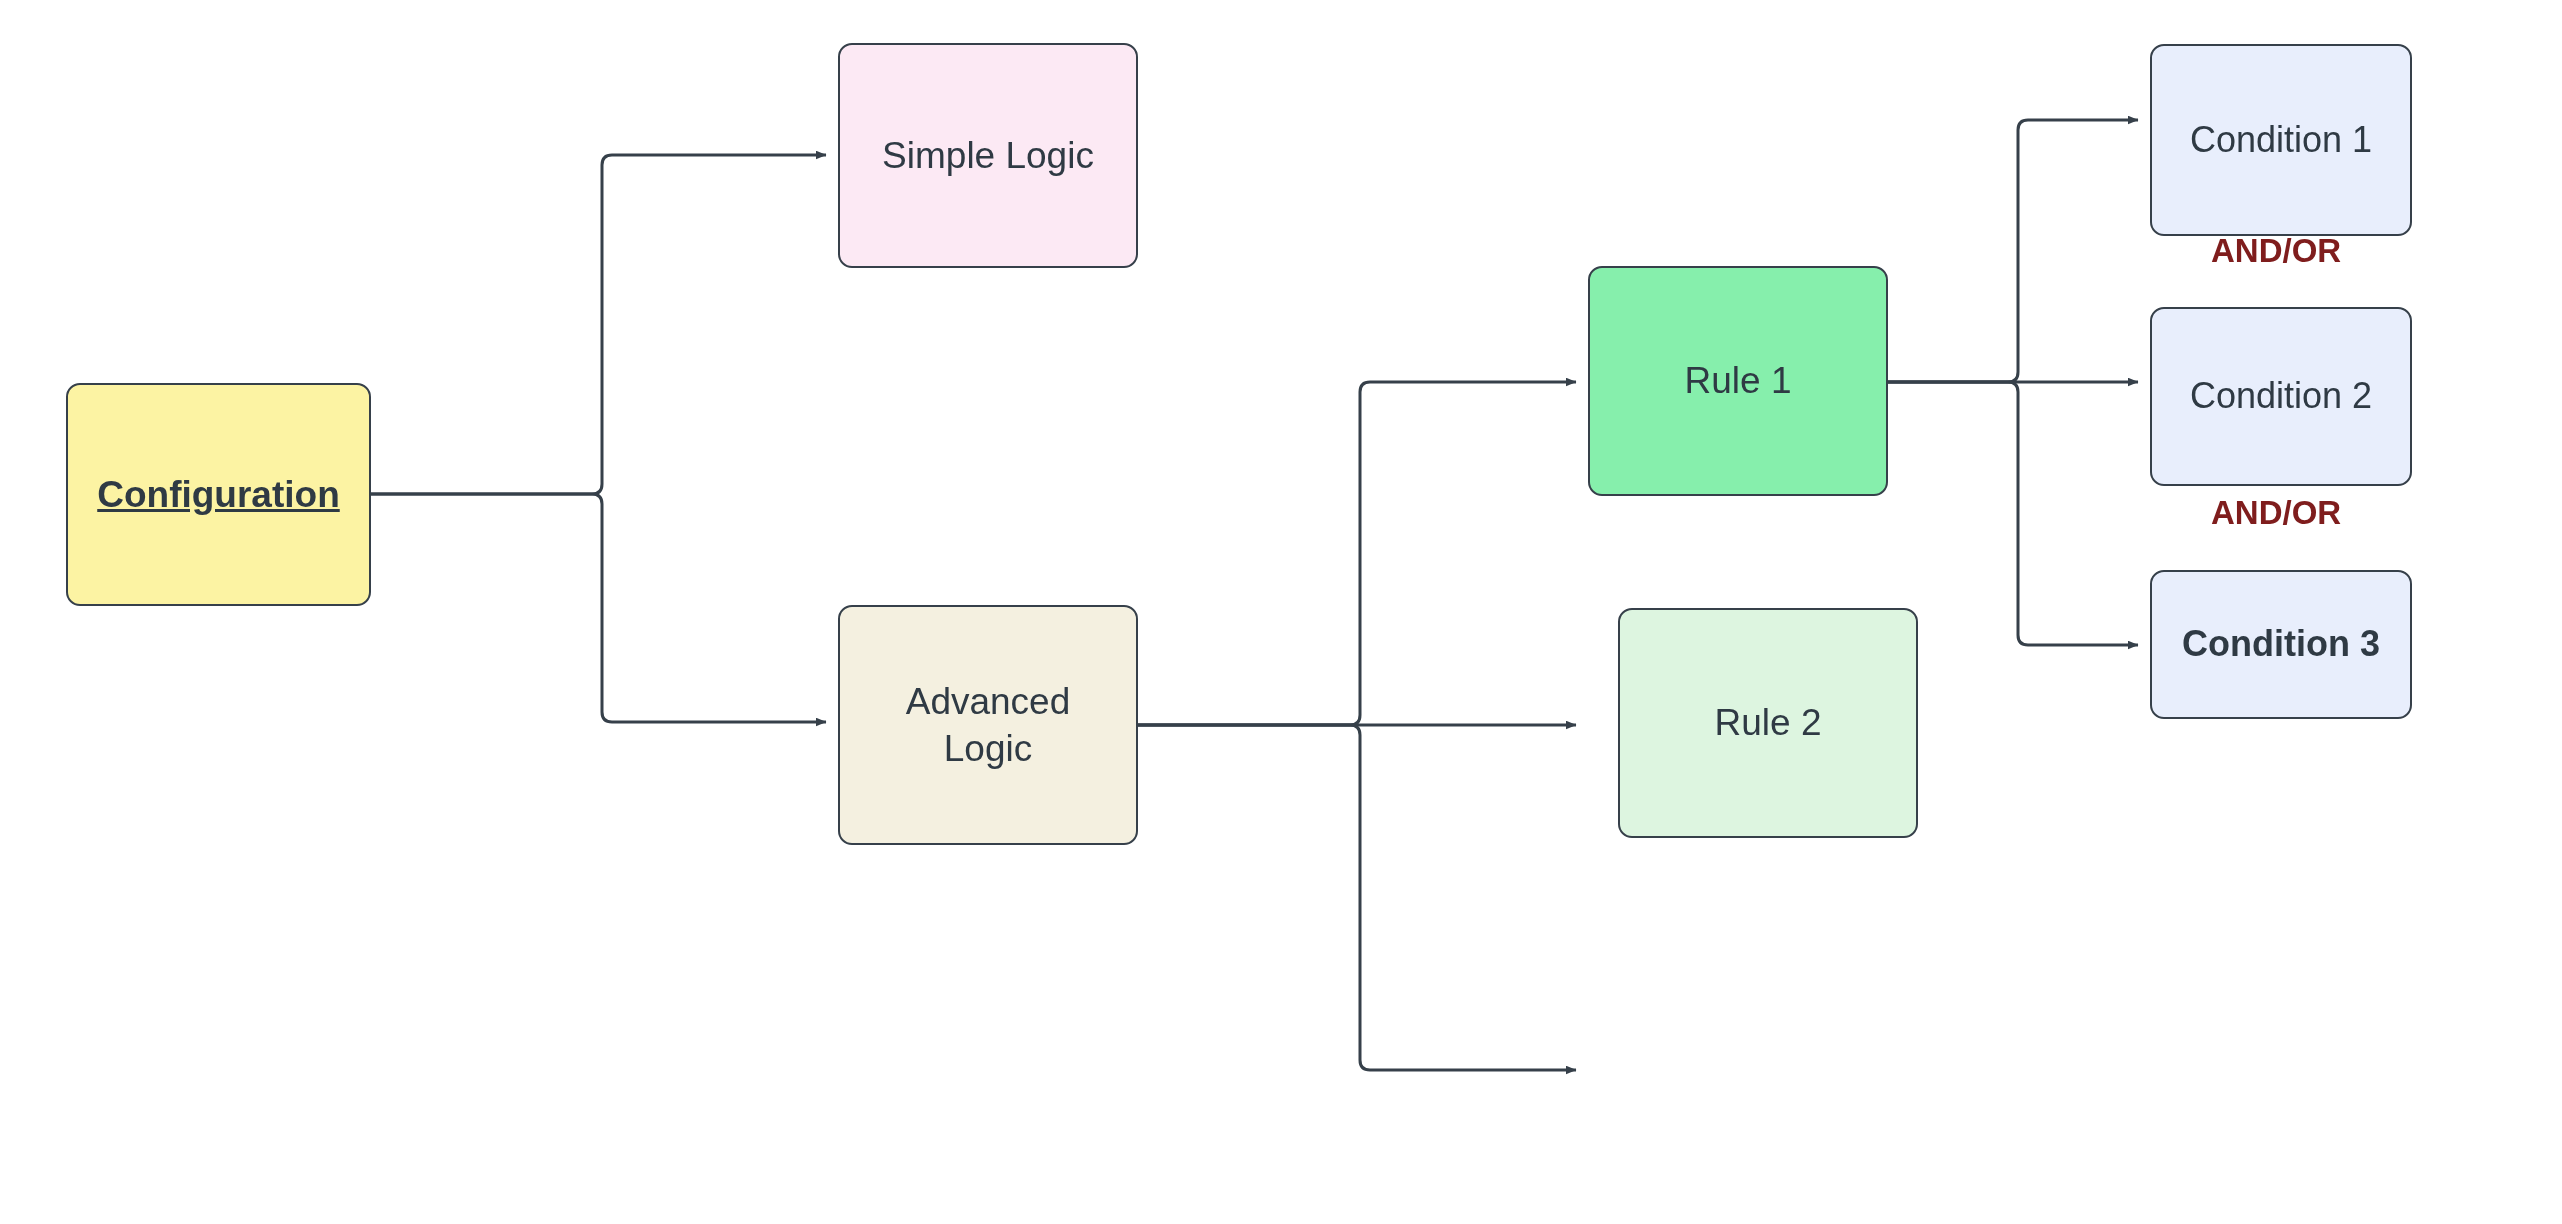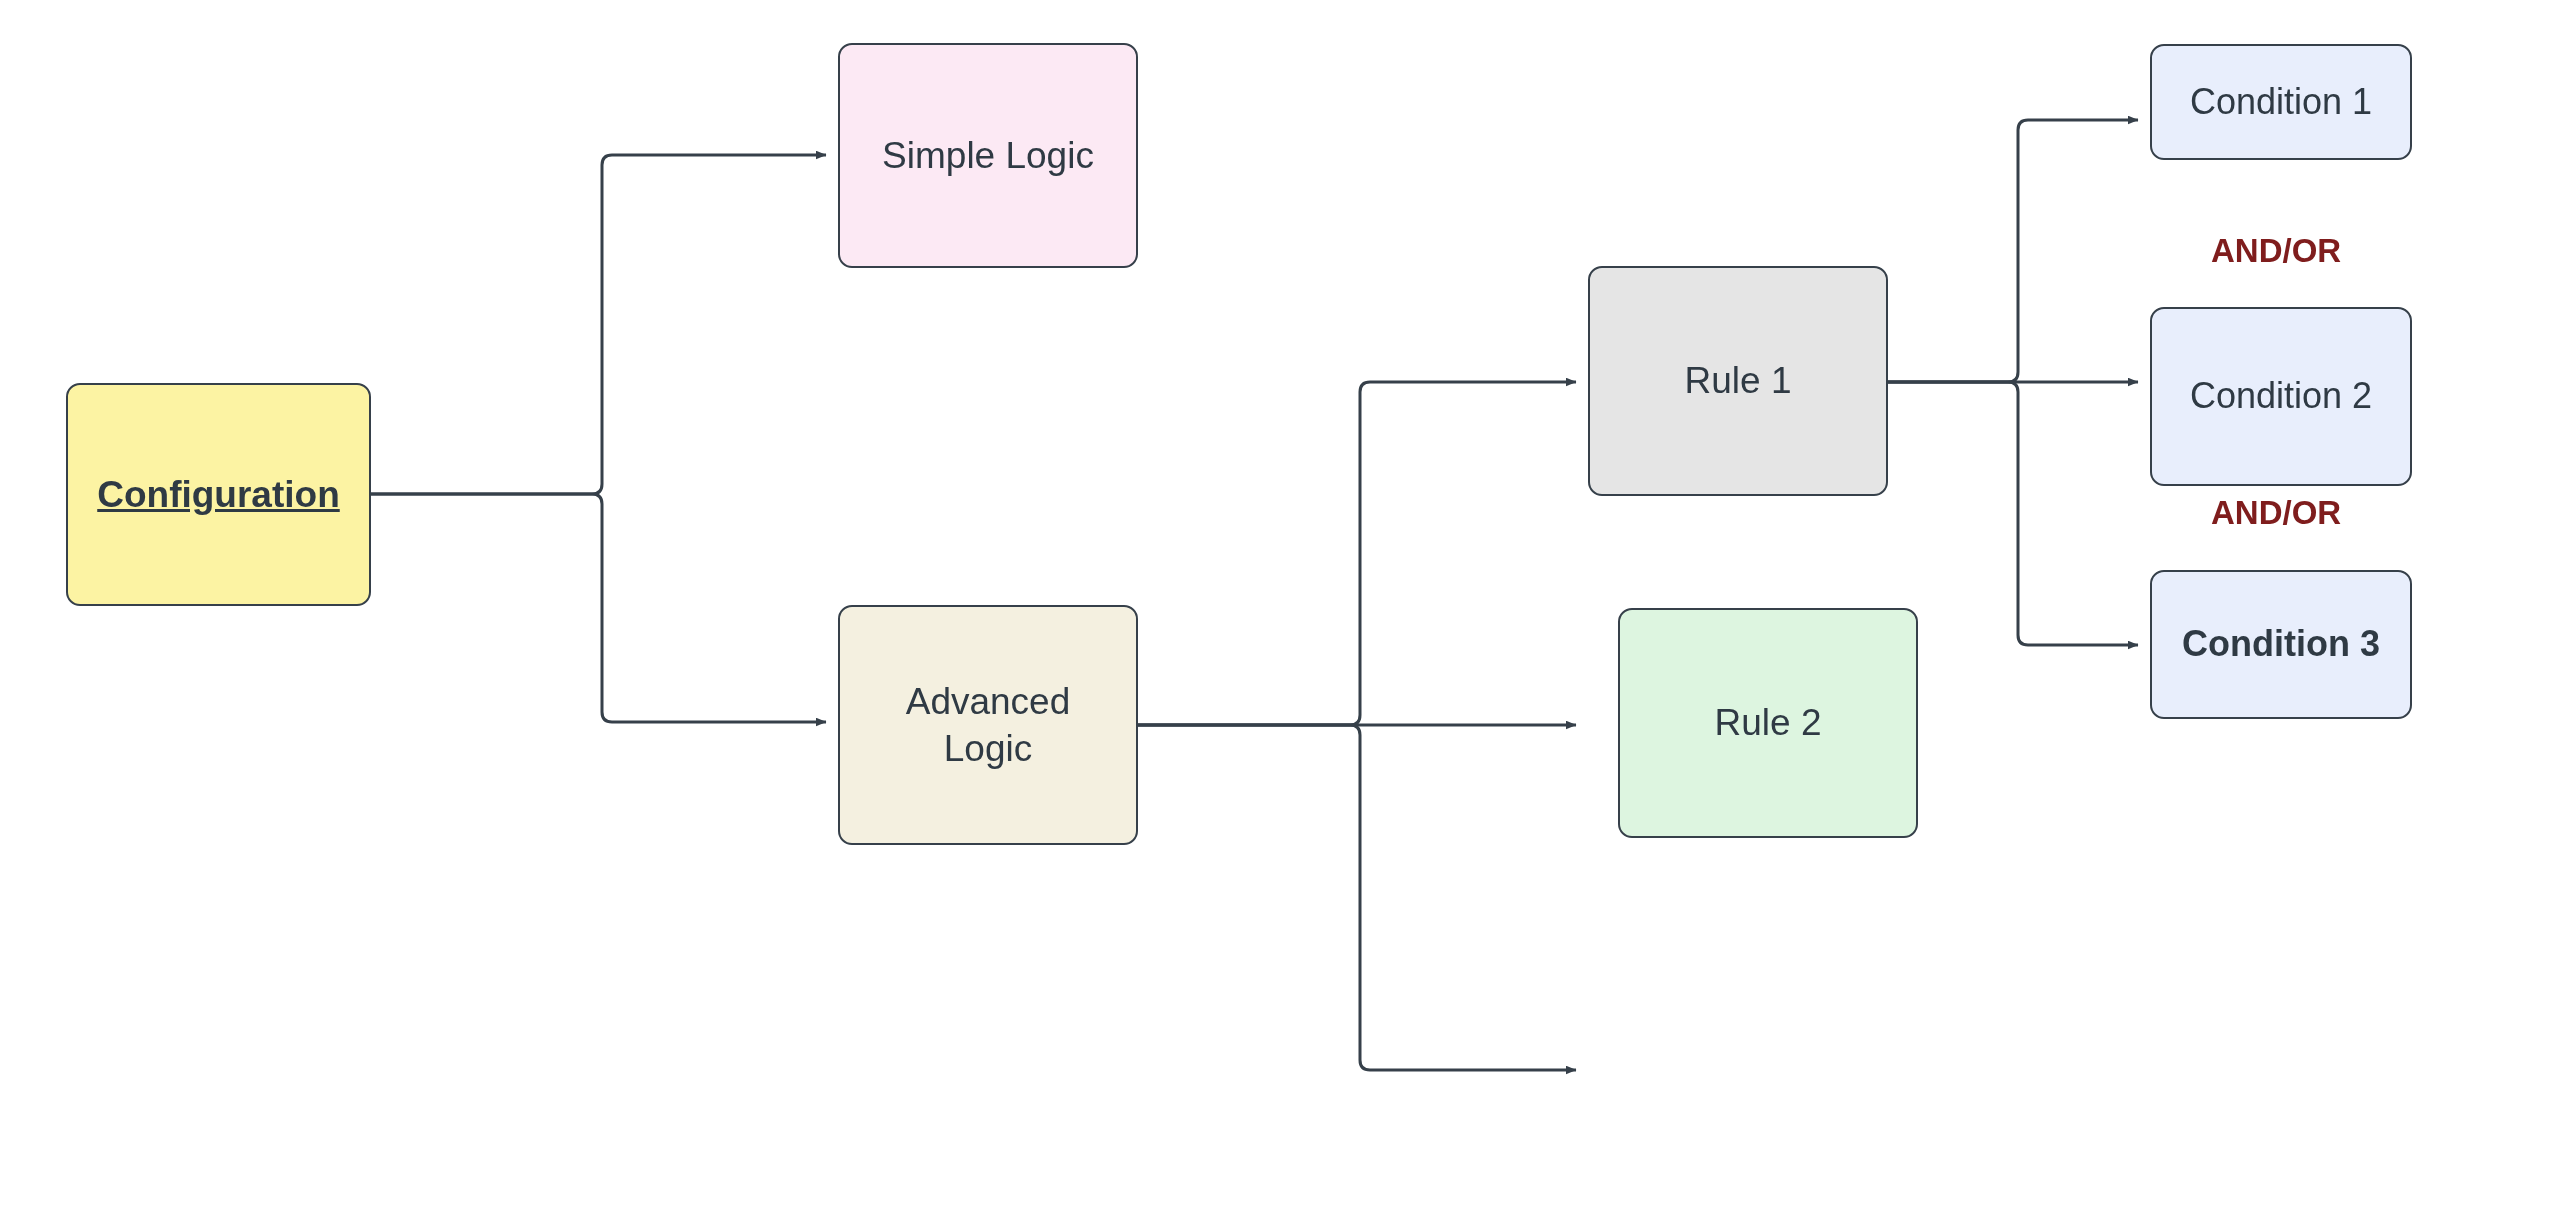--- a/index.html
+++ b/index.html
@@ -110,26 +110,26 @@
     </g>
   </svg>
 
   <div class="node node-config" id="node-configuration" style="left: 66px; top: 383px; width: 305px; height: 223px; background: rgb(252, 243, 163); border-color: rgb(54, 64, 74);">Configuration</div>
 
   <div class="node node-simple" id="node-simple-logic" style="left: 838px; top: 43px; width: 300px; height: 225px; background: rgb(252, 233, 244); border-color: rgb(54, 64, 74);">Simple Logic</div>
 
   <div class="node node-advanced" id="node-advanced-logic" style="left: 838px; top: 605px; width: 300px; height: 240px; background: rgb(244, 240, 224); border-color: rgb(54, 64, 74);">Advanced
 Logic</div>
 
-  <div class="node node-rule" id="node-rule-1" style="left: 1588px; top: 266px; width: 300px; height: 230px; background: #e5e5e5; border-color: rgb(54, 64, 74);">Rule 1</div>
+  <div class="node node-rule" id="node-rule-1" style="left: 1588px; top: 266px; width: 300px; height: 230px; background: #86efac; border-color: rgb(54, 64, 74);">Rule 1</div>
 
   <div class="node node-rule" id="node-rule-2" style="left: 1588px; top: 608px; width: 300px; height: 230px; background: rgb(221, 245, 224); border-color: rgb(54, 64, 74); margin-left: 30px;">Rule 2</div>
 
 
-  <div class="node node-condition" id="node-condition-1" style="left: 2150px; top: 44px; width: 262px; height: 116px; background: rgb(232, 238, 252); border-color: rgb(54, 64, 74);">Condition 1</div>
+  <div class="node node-condition" id="node-condition-1" style="left: 2150px; top: 44px; width: 262px; height: 192px; background: rgb(232, 238, 252); border-color: rgb(54, 64, 74);">Condition 1</div>
 
   <div class="node node-condition" id="node-condition-2" style="left: 2150px; top: 307px; width: 262px; height: 179px; background: rgb(232, 238, 252); border-color: rgb(54, 64, 74);">Condition 2</div>
 
   <div class="node node-condition" id="node-condition-3" style="left: 2150px; top: 570px; width: 262px; height: 149px; background: rgb(232, 238, 252); border-color: rgb(54, 64, 74); font-weight: bold;">Condition 3</div>
 
   <div class="op-label" id="op-and-or-1" style="left: 2186px; top: 232px;">AND/OR</div>
 
   <div class="op-label" id="op-and-or-2" style="left: 2186px; top: 494px;">AND/OR</div>
 
 </div>

